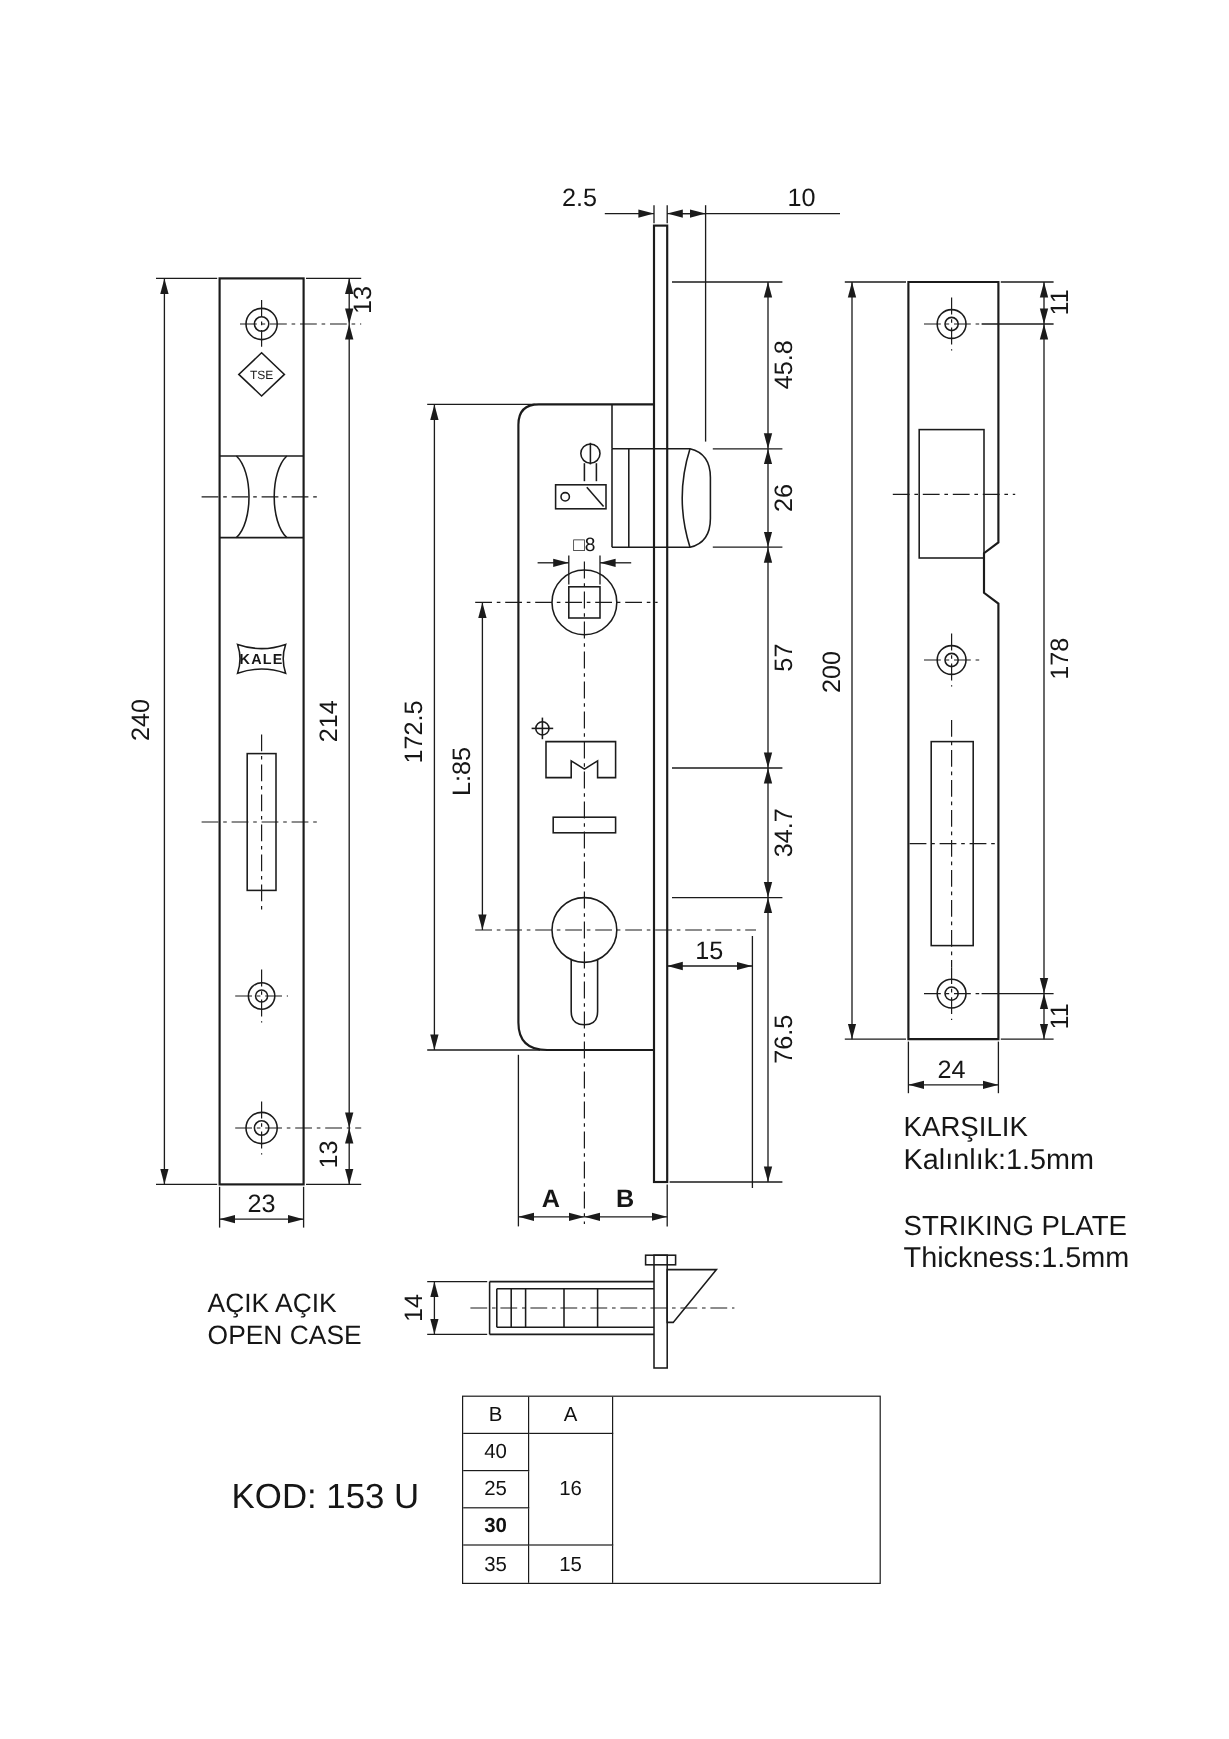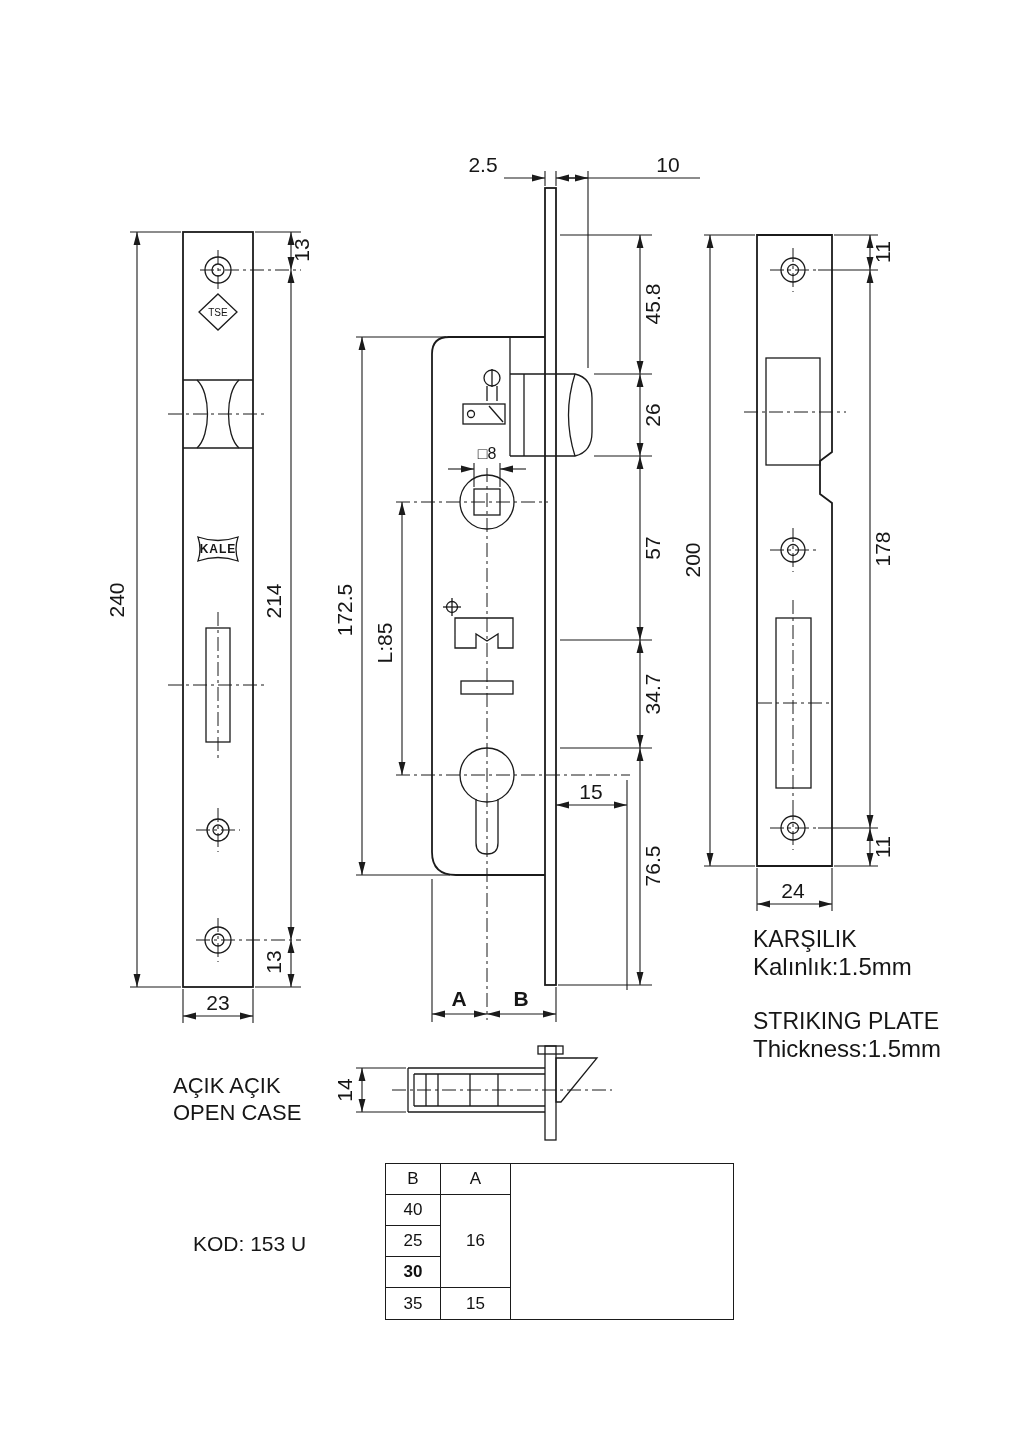--- a/index.html
+++ b/index.html
@@ -15,21 +15,21 @@
   .ds{font-size:16px;}
   .lab{font-size:21px;font-weight:bold;}
   .logo-s{font-size:10px;}
   .logo-k{font-size:12px;font-weight:bold;letter-spacing:1px;}
 
   .overlay{position:absolute;color:#161616;}
   .cap1{font-size:23px;line-height:27px;}
   .cap2{font-size:24px;line-height:27px;}
   .gap{margin-top:28px;}
   .sec-label{font-size:22px;line-height:27px;}
-  .kod{font-size:21px;}
+  .kod{font-size:29px;}
 
   .spec-table{position:absolute;left:385px;top:1163px;display:grid;
       grid-template-columns:55px 70px 222px;
       grid-template-rows:31px 31px 31px 31px 31px;
       border:1.6px solid #1b1b1b;background:#fff;}
   .cell{display:flex;align-items:center;justify-content:center;font-size:17px;}
   .br{border-right:1.4px solid #1b1b1b;}
   .bb{border-bottom:1.4px solid #1b1b1b;}
   .cB{grid-column:1;grid-row:1;}
   .cA{grid-column:2;grid-row:1;}

